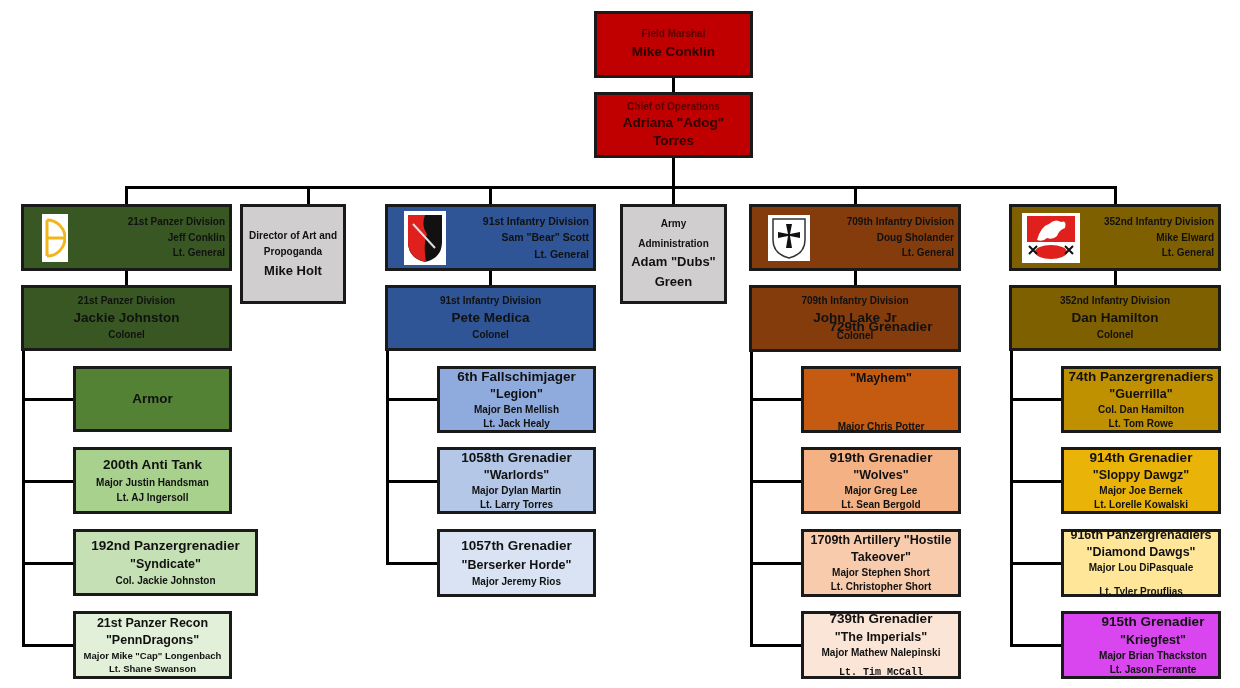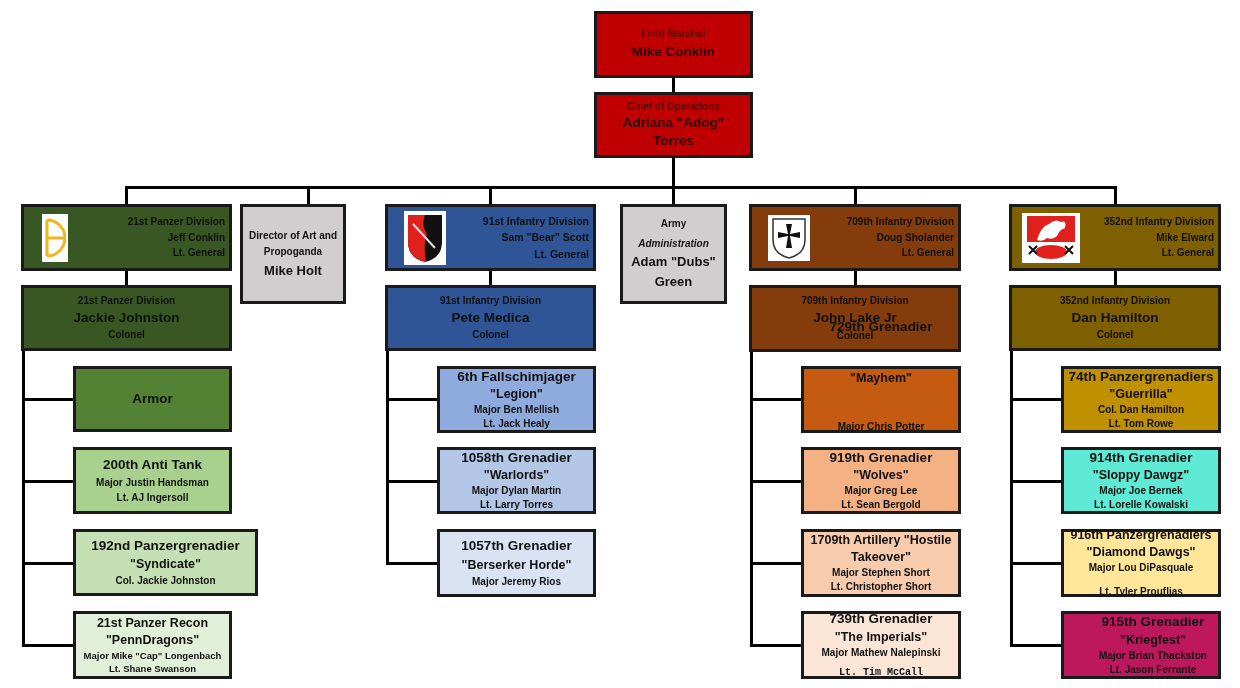--- a/index.html
+++ b/index.html
@@ -75,21 +75,21 @@
 </div>
 
 <div class="box staff" style="left:240px;top:204px;width:106px;height:100px;">
   <div class="sm">Director of Art and</div>
   <div class="sm" style="margin-top:4px;">Propoganda</div>
   <div class="xl" style="margin-top:5px;">Mike Holt</div>
 </div>
 
 <div class="box staff" style="left:620px;top:204px;width:107px;height:100px;">
   <div class="sm">Army</div>
-  <div class="sm" style="margin-top:8px;font-style:italic;">Administration</div>
+  <div class="sm" style="margin-top:8px;">Administration</div>
   <div class="xl" style="margin-top:4px;">Adam "Dubs"</div>
   <div class="xl" style="margin-top:4px;">Green</div>
 </div>
 
 <div class="box div-head" style="left:21px;top:204px;width:211px;height:67px;background:#385723;">
   <div class="insignia" style="background:#fff;">
     <svg width="22" height="44" viewBox="0 0 22 44">
         <path d="M3 4 A18 18 0 0 1 3 40" fill="none" stroke="#f2b51b" stroke-width="3"></path>
         <line x1="3" y1="4" x2="3" y2="40" stroke="#f2b51b" stroke-width="3"></line>
         <line x1="3" y1="22" x2="20" y2="22" stroke="#f2b51b" stroke-width="3"></line>
@@ -225,30 +225,30 @@
   <div class="sm">352nd Infantry Division</div>
   <div class="lg" style="margin:3px 0;">Dan Hamilton</div>
   <div class="sm">Colonel</div>
 </div>
 <div class="box unit" style="left:1061px;top:366px;width:160px;height:67px;background:#bf9000;">
   <div class="t1">74th Panzergrenadiers</div>
   <div class="t2" style="margin-top:2px;">"Guerrilla"</div>
   <div class="t3" style="margin-top:2px;">Col. Dan Hamilton</div>
   <div class="t4" style="margin-top:2px;">Lt. Tom Rowe</div>
 </div>
-<div class="box unit" style="left:1061px;top:447px;width:160px;height:67px;background:#5eead4;align-items:center;">
+<div class="box unit" style="left:1061px;top:447px;width:160px;height:67px;background:#eab308;align-items:center;">
   <div class="t1">914th Grenadier</div>
   <div class="t2" style="margin-top:2px;">"Sloppy Dawgz"</div>
   <div class="t3" style="margin-top:2px;">Major Joe Bernek</div>
   <div class="t4" style="margin-top:2px;">Lt. Lorelle Kowalski</div>
 </div>
 <div class="box unit" style="left:1061px;top:529px;width:160px;height:68px;background:#ffe699;">
   <div class="t1" style="font-size:12.5px;">916th Panzergrenadiers</div>
   <div class="t2" style="margin-top:2px;">"Diamond Dawgs"</div>
   <div class="t3" style="margin-top:2px;">Major Lou DiPasquale</div>
   <div class="t4" style="margin-top:12px;">Lt. Tyler Prouflias</div>
 </div>
-<div class="box unit" style="left:1061px;top:611px;width:160px;height:68px;background:#be185d;padding-left:24px;">
+<div class="box unit" style="left:1061px;top:611px;width:160px;height:68px;background:#d946ef;padding-left:24px;">
   <div class="t1">915th Grenadier</div>
   <div class="t2" style="margin-top:2px;">"Kriegfest"</div>
   <div class="t3" style="margin-top:2px;">Major Brian Thackston</div>
   <div class="t4" style="margin-top:2px;">Lt. Jason Ferrante</div>
 </div>
 
 </body></html>

